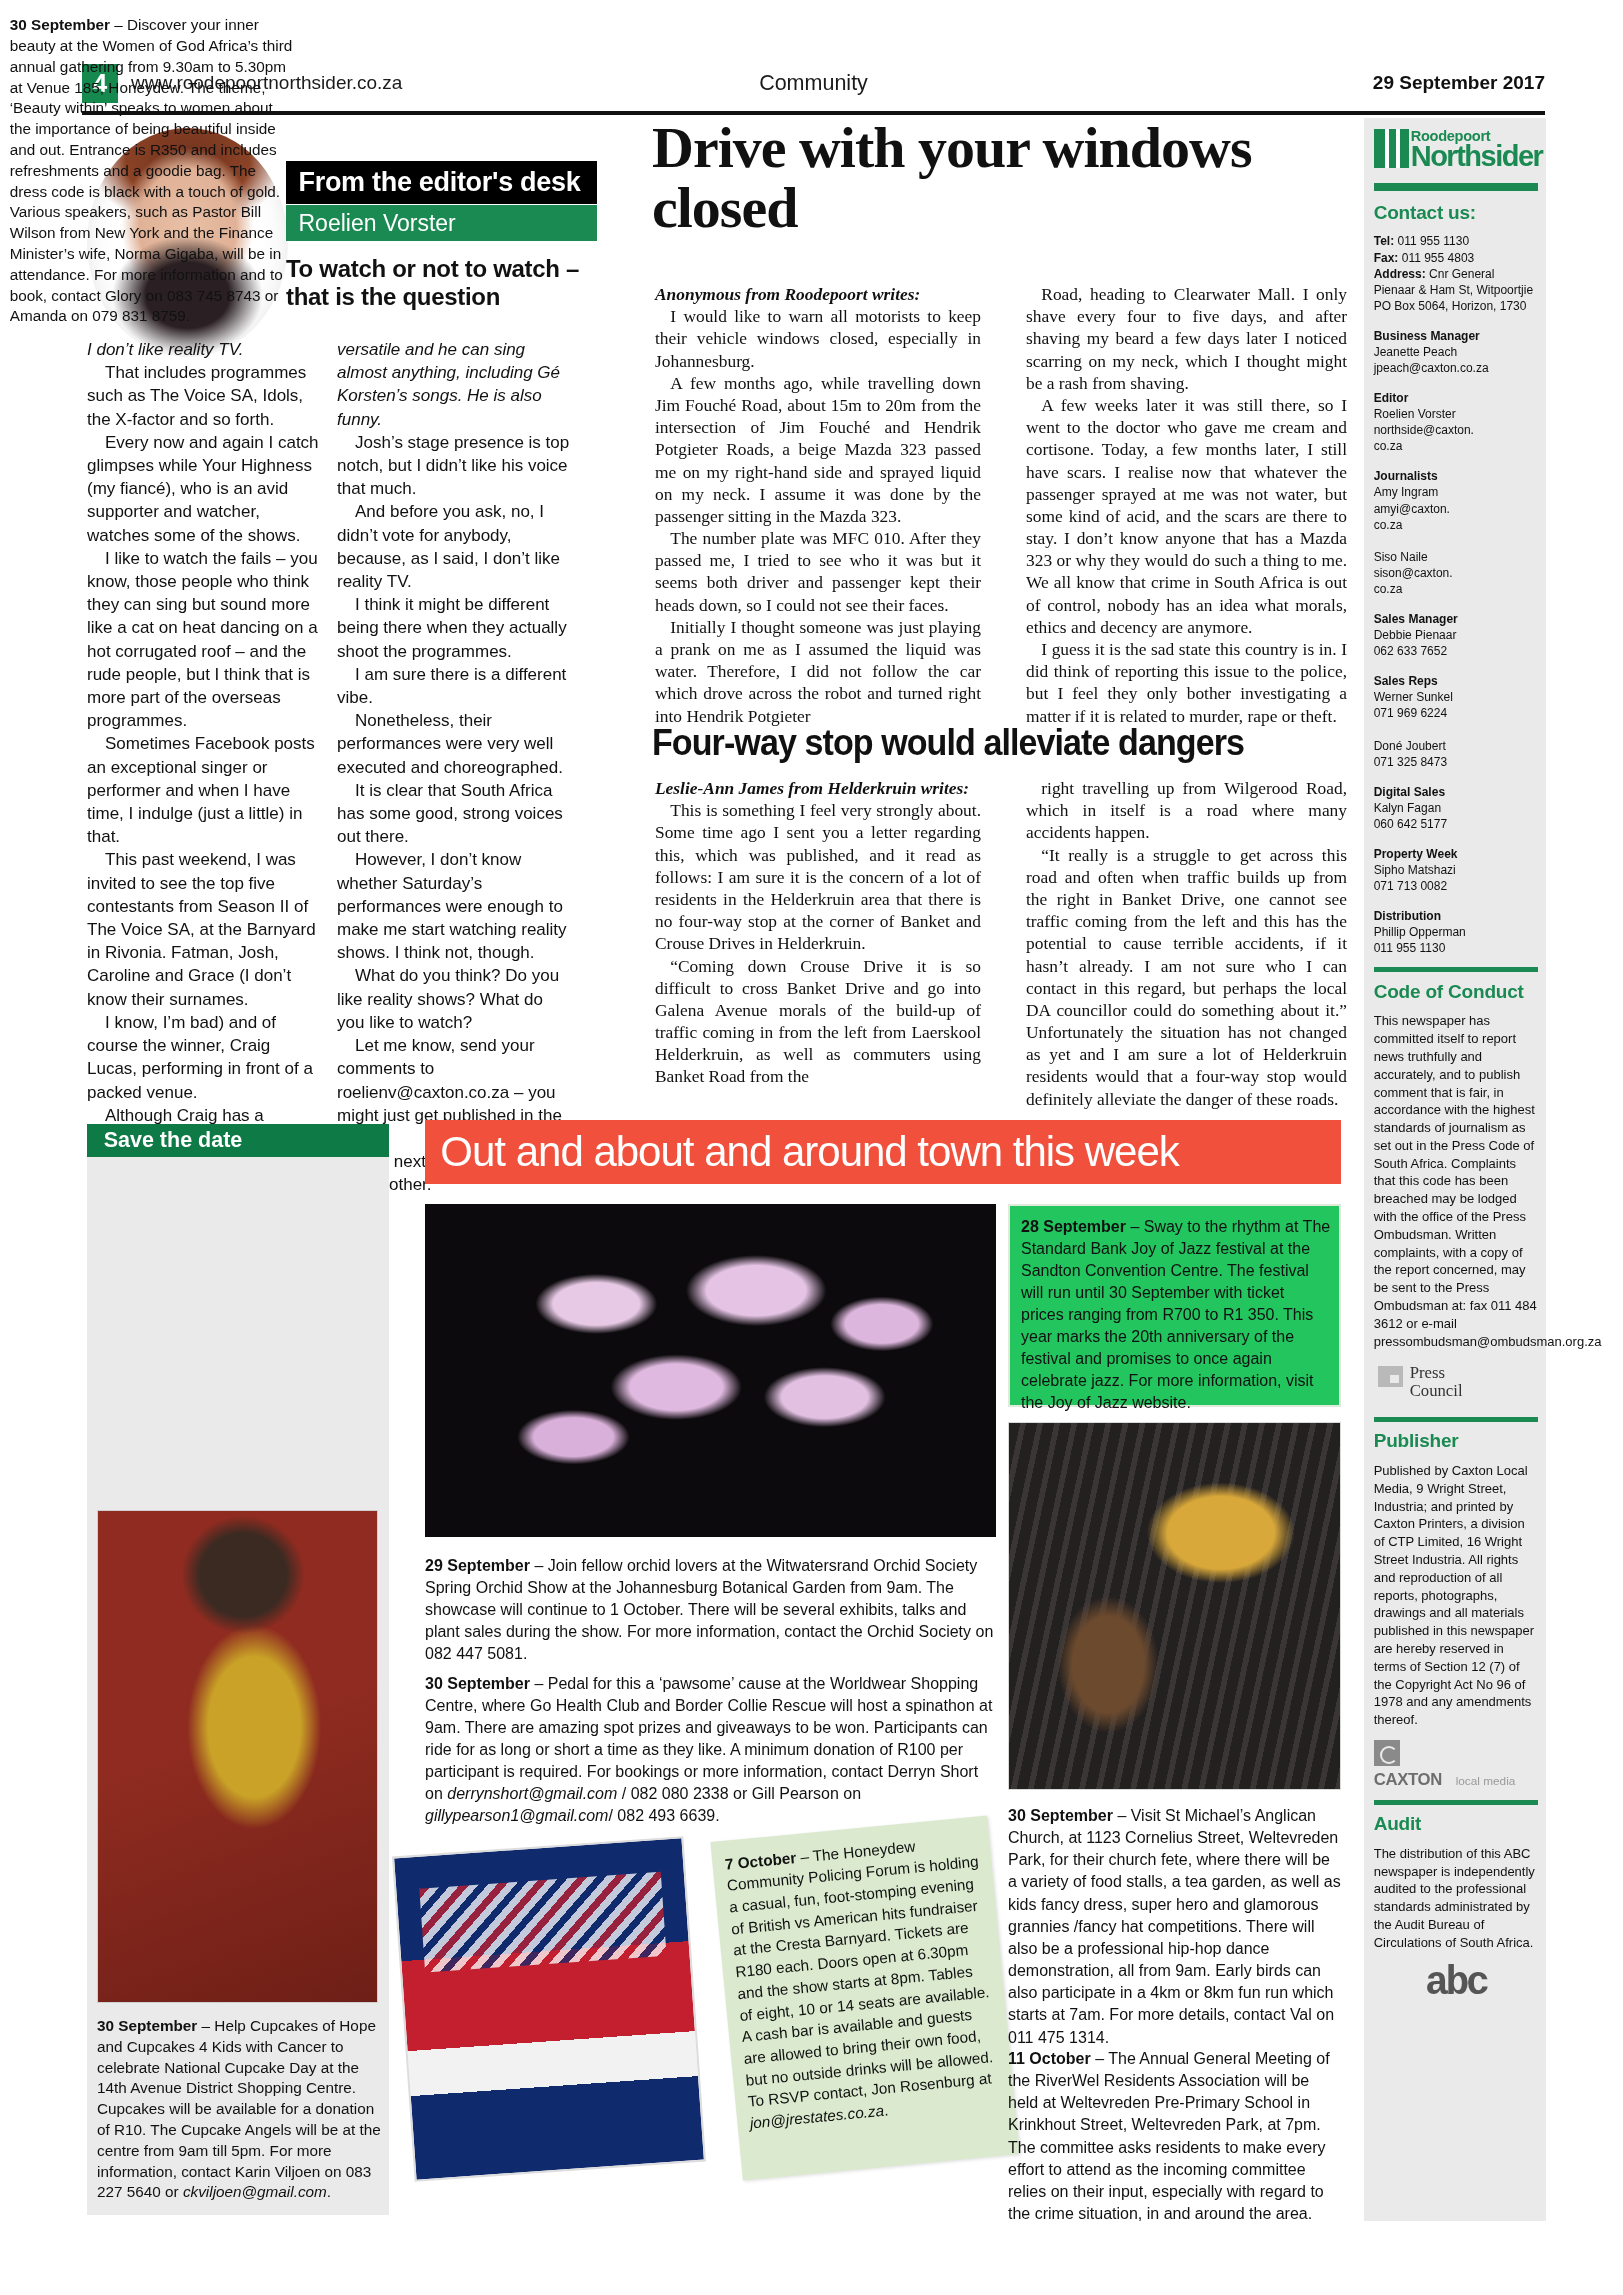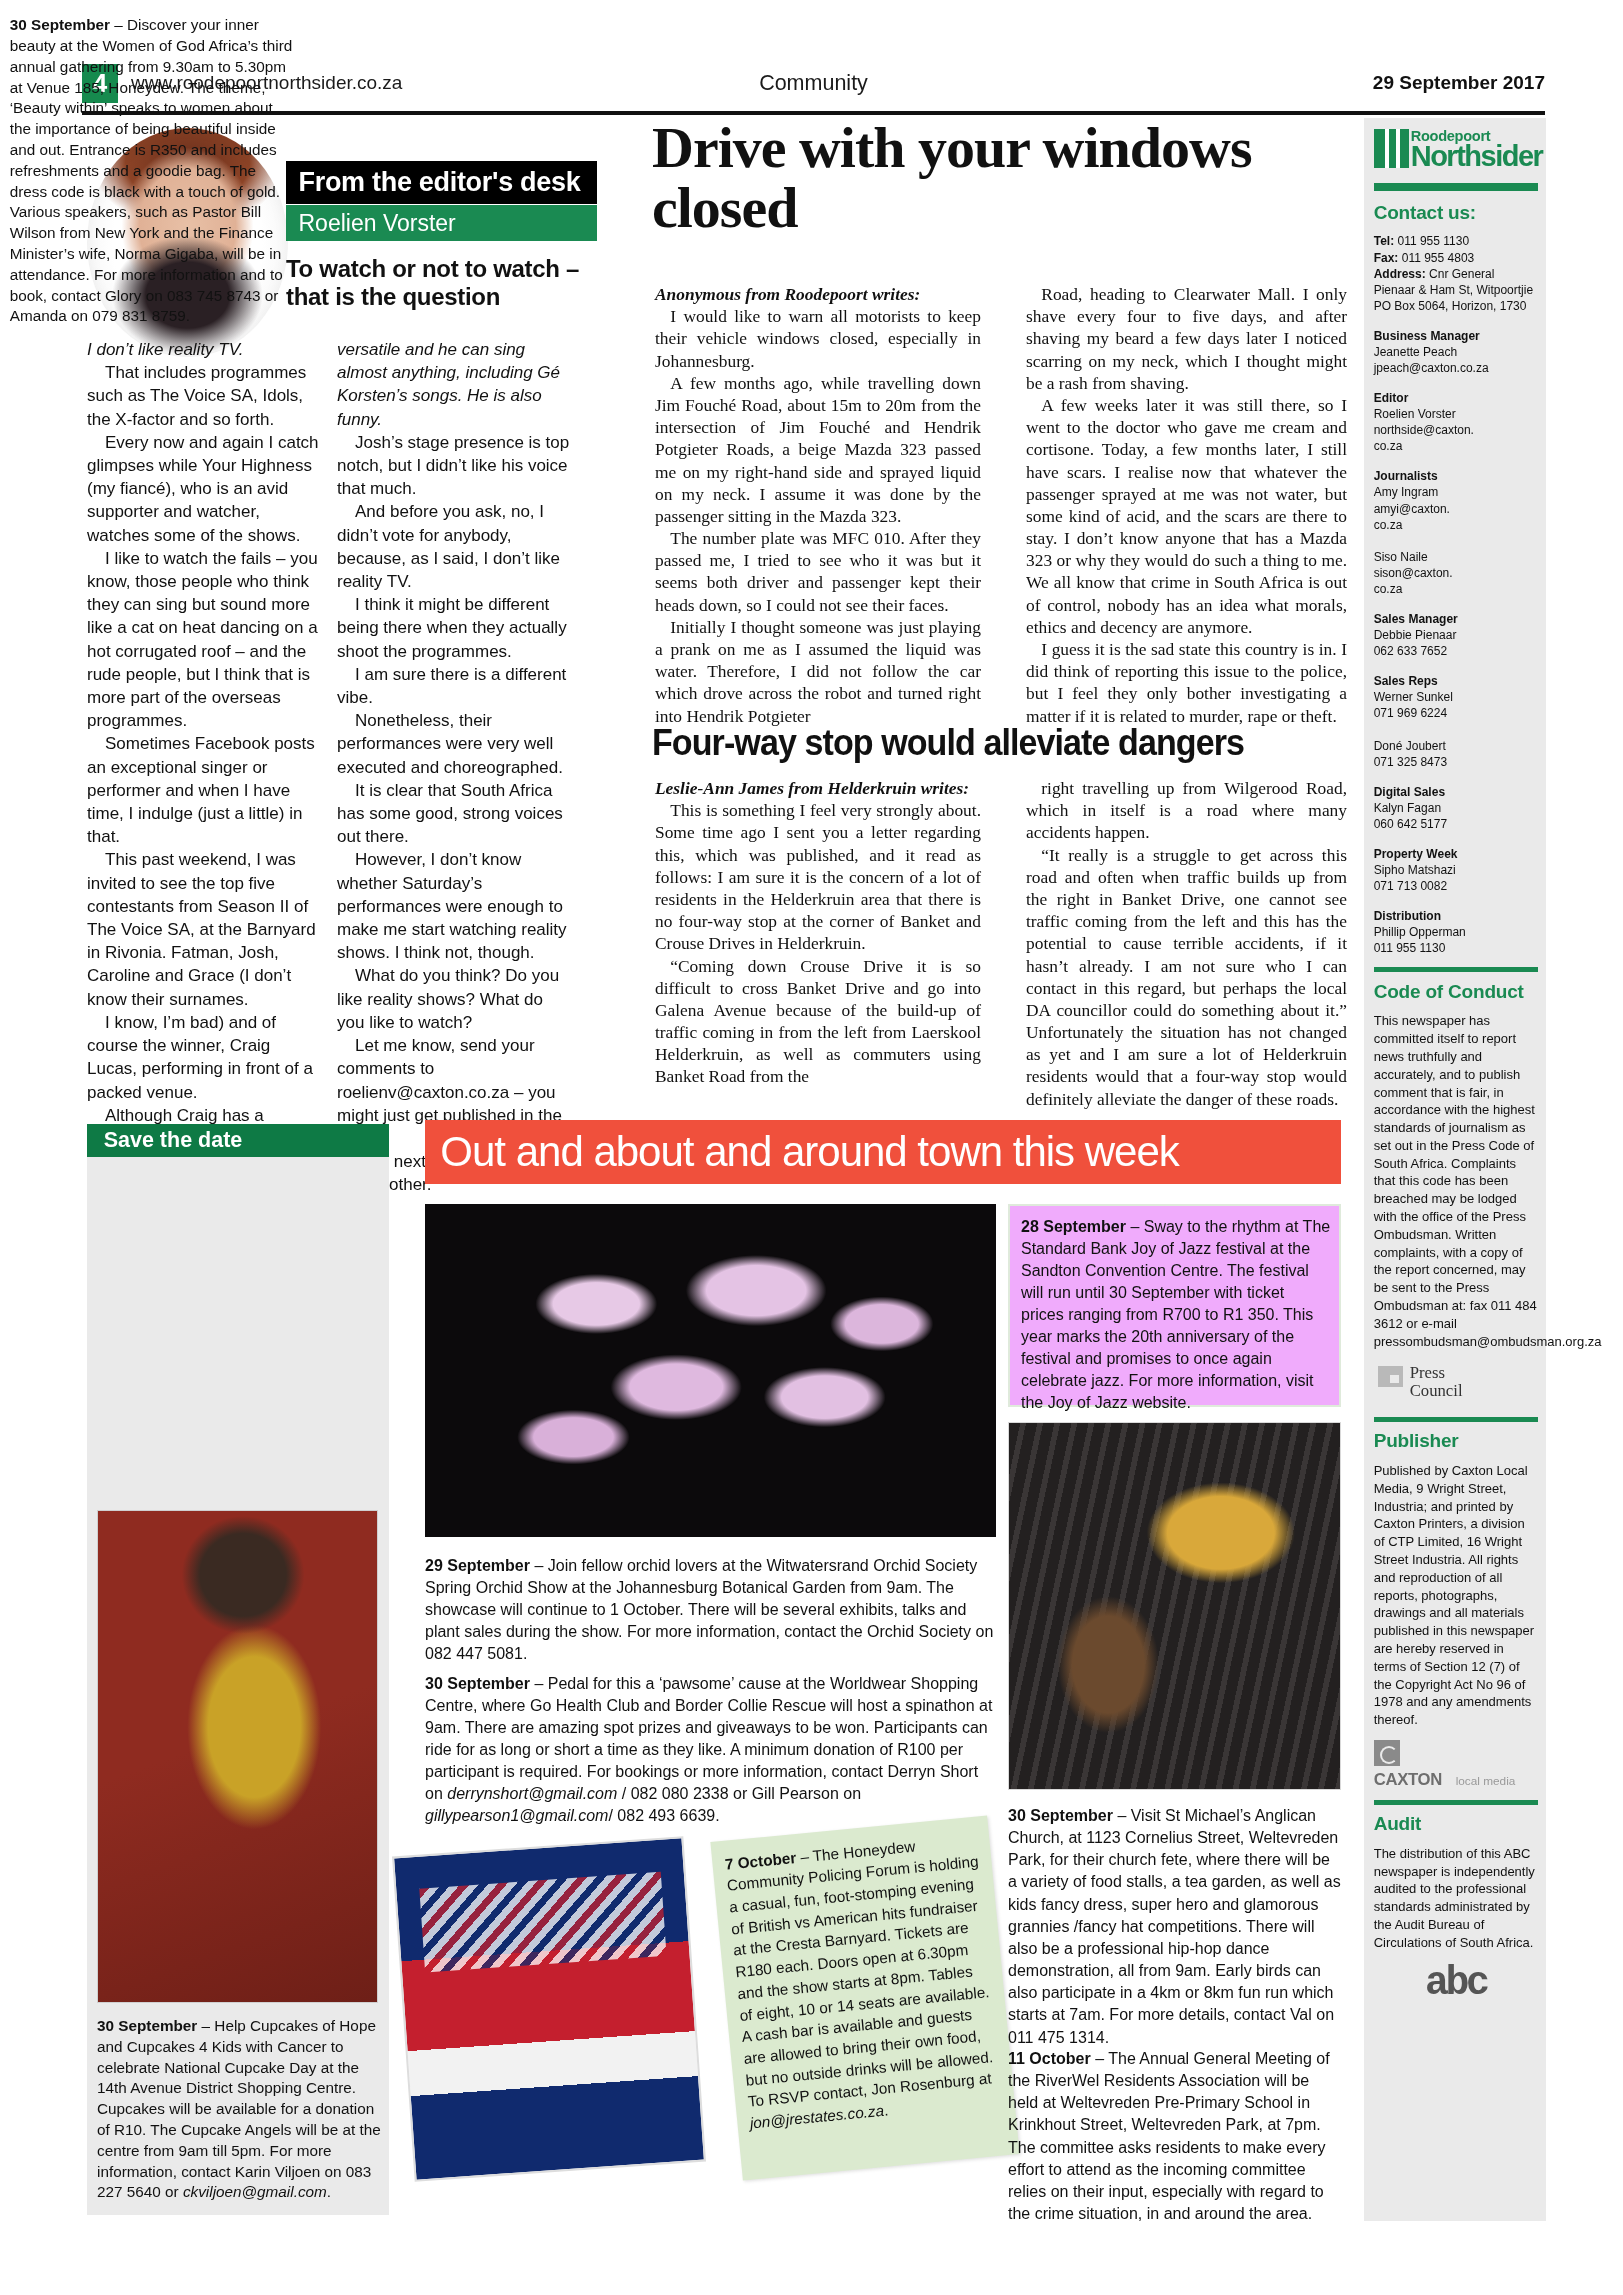--- a/index.html
+++ b/index.html
@@ -182,21 +182,21 @@
     background:#dbeacf; transform:rotate(-5.5deg);
     box-shadow:1.4px 1.4px 3.5px rgba(0,0,0,.12);
   }
   .note-txt { position:absolute; left:12.5px; top:12.5px; width:253px; font-size:15.3px; line-height:1.42; color:#111; }
   .note-txt b { font-weight:bold; }
   .note-txt i { font-style:italic; }
 
   
   .jazz-box {
     position:absolute; left:1008px; top:1204px; width:333px; height:203px;
-    background:#f0abfc; border:2.8px solid #dfeadb;
+    background:#22c55e; border:2.8px solid #dfeadb;
   }
   .jazz-txt { position:absolute; left:11px; top:9.7px; width:310px; font-size:16px; line-height:1.38; color:#111; }
   .jazz-txt b { font-weight:bold; }
   .trumpet {
     position:absolute; left:1008px; top:1422px; width:333px; height:368px;
     background:
       radial-gradient(ellipse 26% 16% at 64% 30%, #d9a83a 0 62%, rgba(217,168,58,0) 86%),
       radial-gradient(ellipse 18% 22% at 30% 66%, #6b4a2e 0 60%, rgba(107,74,46,0) 85%),
       repeating-linear-gradient(102deg,#232020 0 11px,#3a3636 11px 16.7px);
     border:0.7px solid #d9d9d9;
@@ -263,21 +263,21 @@
   <div class="art-col a1c2">
       <p class="noind">Road, heading to Clearwater Mall. I only shave every four to five days, and after shaving my beard a few days later I noticed scarring on my neck, which I thought might be a rash from shaving.</p>
       <p>A few weeks later it was still there, so I went to the doctor who gave me cream and cortisone. Today, a few months later, I still have scars. I realise now that whatever the passenger sprayed at me was not water, but some kind of acid, and the scars are there to stay. I don’t know anyone that has a Mazda 323 or why they would do such a thing to me. We all know that crime in South Africa is out of control, nobody has an idea what morals, ethics and decency are anymore.</p>
       <p>I guess it is the sad state this country is in. I did think of reporting this issue to the police, but I feel they only bother investigating a matter if it is related to murder, rape or theft.</p>
     </div>
 
   <div class="head2">Four-way stop would alleviate dangers</div>
   <div class="art-col a2c1">
       <p class="lead">Leslie-Ann James from Helderkruin writes:</p>
       <p>This is something I feel very strongly about. Some time ago I sent you a letter regarding this, which was published, and it read as follows: I am sure it is the concern of a lot of residents in the Helderkruin area that there is no four-way stop at the corner of Banket and Crouse Drives in Helderkruin.</p>
-      <p>“Coming down Crouse Drive it is so difficult to cross Banket Drive and go into Galena Avenue because of the build-up of traffic coming in from the left from Laerskool Helderkruin, as well as commuters using Banket Road from the</p>
+      <p>“Coming down Crouse Drive it is so difficult to cross Banket Drive and go into Galena Avenue morals of the build-up of traffic coming in from the left from Laerskool Helderkruin, as well as commuters using Banket Road from the</p>
     </div>
   <div class="art-col a2c2">
       <p class="noind">right travelling up from Wilgerood Road, which in itself is a road where many accidents happen.</p>
       <p>“It really is a struggle to get across this road and often when traffic builds up from the right in Banket Drive, one cannot see traffic coming from the left and this has the potential to cause terrible accidents, if it hasn’t already. I am not sure who I can contact in this regard, but perhaps the local DA councillor could do something about it.” Unfortunately the situation has not changed as yet and I am sure a lot of Helderkruin residents would that a four-way stop would definitely alleviate the danger of these roads.</p>
     </div>
 
   <div class="side">
     <div class="side-inner">
       <div class="logo-wrap">
         <div class="logo-n"></div>

